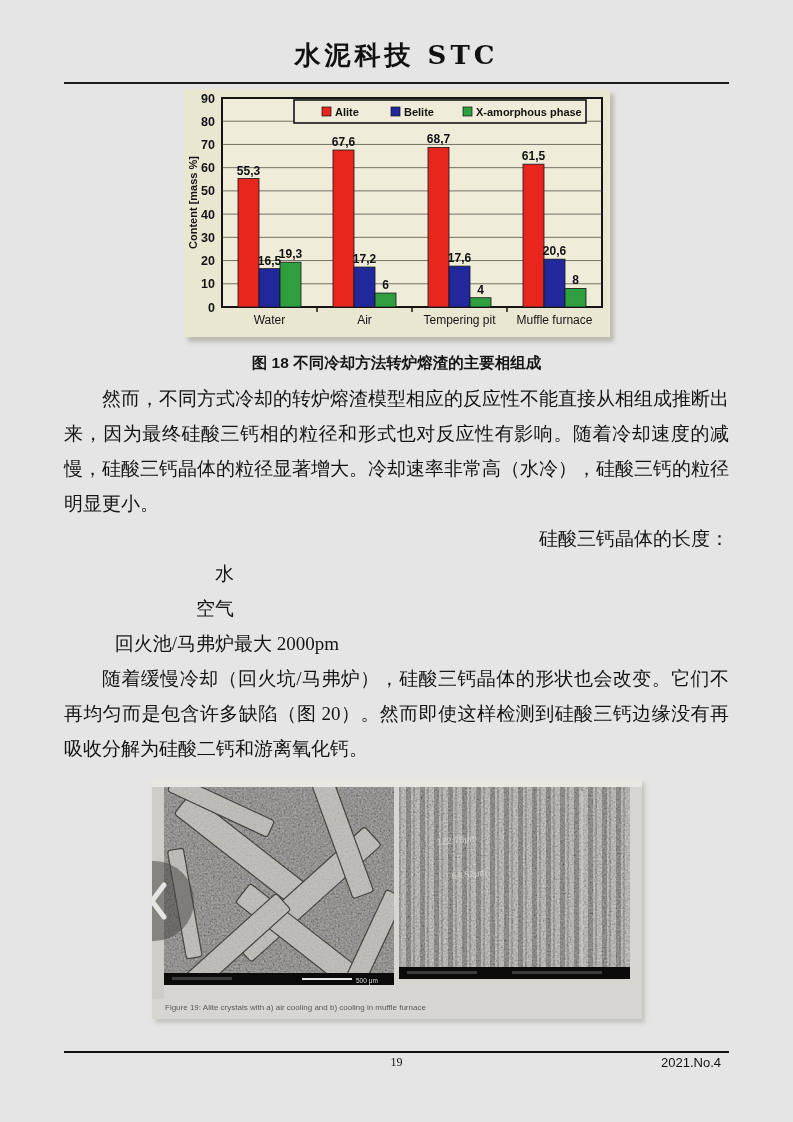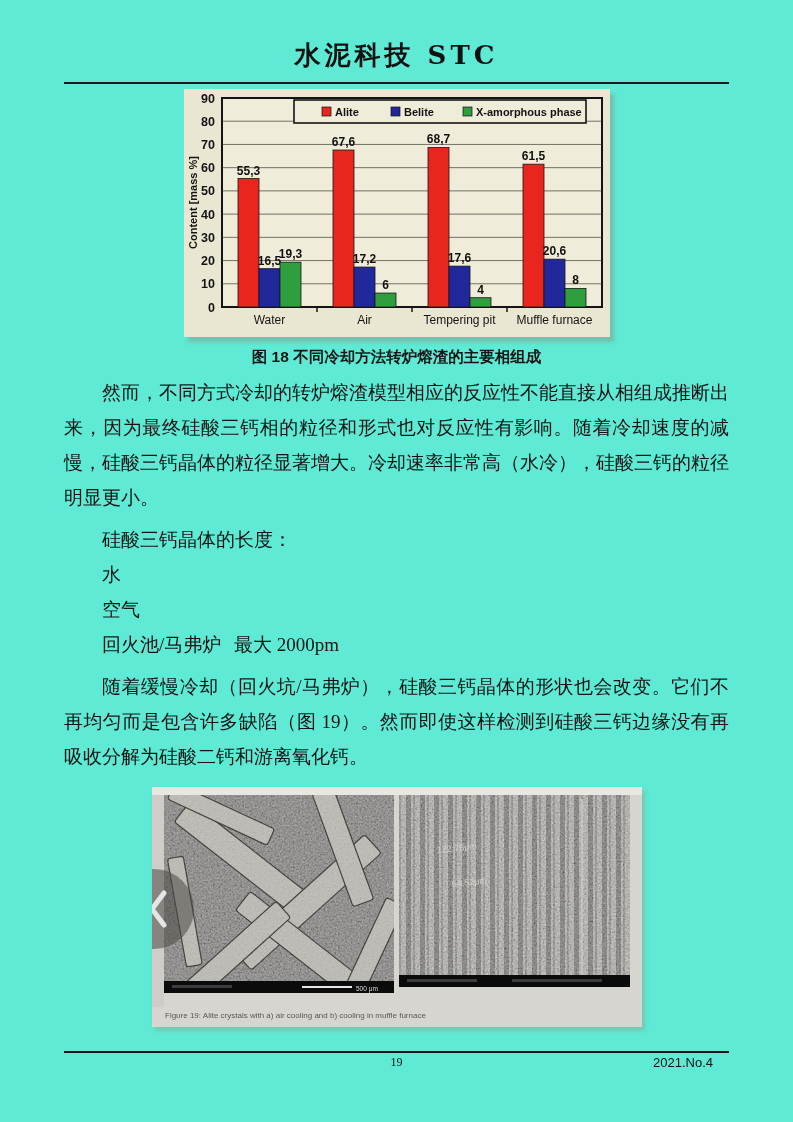--- a/index.html
+++ b/index.html
@@ -1,39 +1,39 @@
 <!DOCTYPE html>
 <html><head>
 <meta charset="utf-8">
 <style>
   html,body{margin:0;padding:0;background:#ffffff;}
-  .page{position:relative;width:793px;height:1122px;background:#5eead4;overflow:hidden;
+  .page{position:relative;width:793px;height:1122px;background:#e5e5e5;overflow:hidden;
         font-family:"Liberation Serif","DejaVu Serif",serif;color:#111;}
   .header-title{margin:38px auto 0;text-align:center;font-size:26px;letter-spacing:4px;
         font-family:"DejaVu Serif","Liberation Serif",serif;font-weight:bold;}
   .header-rule{width:665px;margin:9px auto 0;border-top:2.5px solid #1c1c1c;}
   .chart-wrap{width:426px;height:248px;margin:5px auto 0;background:#e9e6d2;
         box-shadow:4px 5px 4px rgba(140,140,122,.45);}
-  .figcaption{margin:10px auto 0;text-align:center;font-family:"Liberation Sans","DejaVu Sans",sans-serif;
+  .figcaption{margin:16px auto 0;text-align:center;font-family:"Liberation Sans","DejaVu Sans",sans-serif;
         font-weight:bold;font-size:15.5px;color:#161616;}
-  .para{width:665px;margin:7px auto;font-size:19px;line-height:35px;text-align:justify;color:#141414;}
+  .para{width:665px;margin:0 auto;font-size:19px;line-height:35px;text-align:justify;color:#141414;}
   .para.indent{text-indent:38px;}
   .para1{margin-top:7px;}
-  .listblock{width:665px;margin:0 auto;font-size:19px;line-height:35px;color:#141414;}
+  .listblock{width:665px;margin:0 auto;font-size:19px;line-height:35px;color:#141414;text-align:right;}
   .list-heading{padding-left:38px;}
   .list-row{display:flex;padding-left:38px;}
   .list-label{min-width:132px;}
   .fig19-wrap{width:490px;height:240px;margin:13px auto 0;
         box-shadow:3px 4px 4px rgba(150,150,138,.4);}
   .caption19{margin-top:9px;font-size:16px;}
   .footer{position:absolute;left:64px;right:64px;top:1051px;}
   .footer-rule{border-top:2px solid #141414;}
   .footer-row{position:relative;margin-top:2px;font-family:"Liberation Sans","DejaVu Sans",sans-serif;}
   .page-number{text-align:center;font-size:12px;color:#111;font-family:Liberation Serif, serif;}
-  .issue{position:absolute;right:16px;top:0;font-size:13px;color:#111;}
+  .issue{position:absolute;right:8px;top:0;font-size:13px;color:#111;}
 </style>
 </head>
 <body>
 
 <div class="page">
 
   <div class="header-title">水泥科技 STC</div>
   <div class="header-rule"></div>
 
   <div class="chart-wrap">
@@ -110,21 +110,21 @@
     </div>
     <div class="list-row">
       <span class="list-label">空气</span>
     </div>
     <div class="list-row">
       <span class="list-label">回火池/马弗炉</span>
       <span class="list-value">最大 2000pm</span>
     </div>
   </div>
 
-  <p class="para indent">随着缓慢冷却（回火坑/马弗炉），硅酸三钙晶体的形状也会改变。它们不再均匀而是包含许多缺陷（图 19）。然而即使这样检测到硅酸三钙边缘没有再吸收分解为硅酸二钙和游离氧化钙。</p>
+  <p class="para indent">随着缓慢冷却（回火坑/马弗炉），硅酸三钙晶体的形状也会改变。它们不再均匀而是包含许多缺陷（图 20）。然而即使这样检测到硅酸三钙边缘没有再吸收分解为硅酸二钙和游离氧化钙。</p>
 
   <div class="fig19-wrap">
     <svg width="490" height="240" viewBox="0 0 490 240" xmlns="http://www.w3.org/2000/svg" font-family="Liberation Sans, sans-serif">
       <defs>
         <filter id="grainA" x="0%" y="0%" width="100%" height="100%">
           <feTurbulence type="fractalNoise" baseFrequency="0.55" numOctaves="3" seed="7" stitchTiles="stitch"></feTurbulence>
           <feColorMatrix type="matrix" values="0.6 0.6 0.6 0 -0.25  0.6 0.6 0.6 0 -0.25  0.6 0.6 0.6 0 -0.25  0 0 0 0 1"></feColorMatrix>
         </filter>
         <clipPath id="clipL">
             <rect x="12" y="8" width="230" height="198"></rect>

